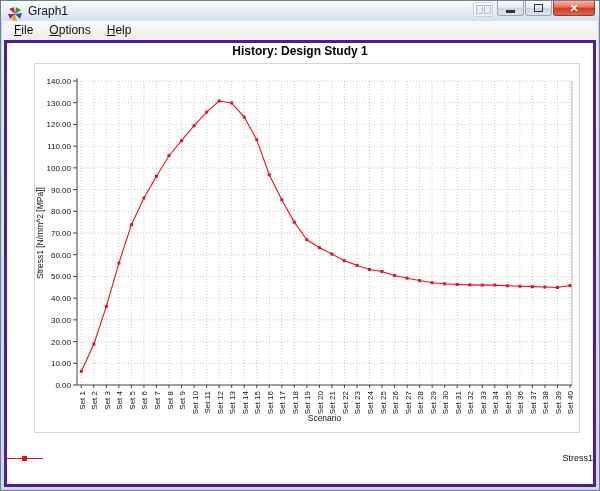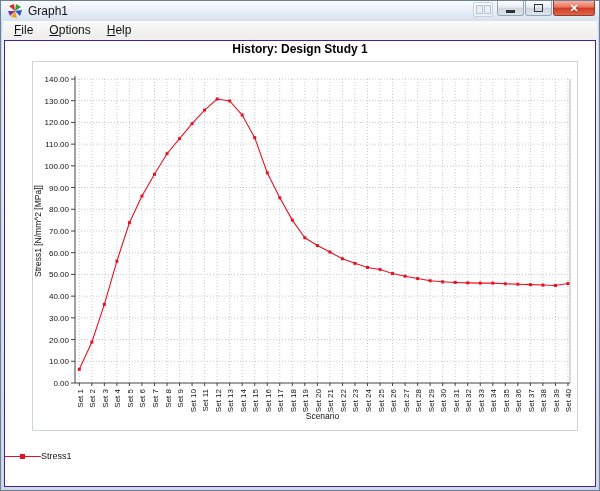--- a/index.html
+++ b/index.html
@@ -4,21 +4,21 @@
 <style>
   html,body{margin:0;padding:0;}
   body{
     width:600px;height:491px;position:relative;overflow:hidden;
     font-family:"Liberation Sans",sans-serif;
     background:linear-gradient(180deg,#eef3f9 0%,#dbe4f0 60%,#cfdae8 100%);
     box-shadow:inset 0 0 0 1px #6e8097, inset 0 0 0 2px #c9d6e6;
   }
   
   .titlebar{position:absolute;top:1px;left:1px;right:1px;height:20px;
-    display:flex;align-items:center;padding-left:7px;
+    display:flex;align-items:flex-end;padding-left:7px;
     background:linear-gradient(180deg,#fbfdfe 0%,#e9f0f8 45%,#d6e1ee 100%);}
   .app-icon{width:14px;height:14px;flex:0 0 auto;}
   .title-text{font-size:12px;color:#151515;margin-left:6px;line-height:20px;}
   .win-buttons{position:absolute;top:1px;right:5px;display:flex;align-items:flex-start;}
   .winbtn{height:15px;box-sizing:border-box;border:1px solid #98a5b5;border-top:none;
     border-radius:0 0 3px 3px;display:flex;align-items:center;justify-content:center;
     margin-left:1px;padding:0;cursor:default;}
   .btn-ghost{width:18px;height:13px;border:1px solid #c7d2e0;background:rgba(255,255,255,.35);
     display:flex;align-items:center;justify-content:center;gap:1px;border-radius:2px;margin-right:3px;margin-top:1px;}
   .btn-ghost i{display:block;width:5px;height:7px;border:1px solid #b7c3d2;background:#e9eef5;}
@@ -28,29 +28,29 @@
   .glyph-max{width:9px;height:8px;border:1px solid #333;box-sizing:border-box;background:transparent;}
   .glyph-close{color:#fff;font-size:11px;font-weight:bold;line-height:13px;text-shadow:0 1px 1px rgba(0,0,0,.35);}
   
   .menubar{position:absolute;top:21px;left:4px;right:4px;height:17px;
     background:linear-gradient(180deg,#fafafa,#efeeec);
     display:flex;align-items:center;font-size:12px;color:#111;padding-left:2px;}
   .menu-item{padding:2px 8px;}
   .menu-item u{text-decoration:underline;}
   
   .client{position:absolute;left:4px;top:40px;width:592px;height:447px;box-sizing:border-box;
-    background:#ffffff;border:1px solid #4c1d95;}
+    background:#ffffff;border:3px solid #4c1d95;}
   .chart-title{position:absolute;top:1px;left:0;right:0;text-align:center;
     font-size:12px;font-weight:bold;color:#000;}
   .chart-panel{position:absolute;left:27px;top:20px;width:546px;height:370px;box-sizing:border-box;
     background:#fff;border:1px solid #cfd4da;}
   svg{display:block;}
   svg text{font-family:"Liberation Sans",sans-serif;fill:#111;}
   .legend-row{position:absolute;top:408px;left:0;right:0;height:14px;
-    display:flex;align-items:center;justify-content:flex-start;}
+    display:flex;align-items:center;justify-content:space-between;}
   .legend-swatch{position:relative;width:36px;height:1px;background:#e81123;}
   .legend-marker{position:absolute;left:50%;top:-2px;width:5px;height:5px;margin-left:-3px;background:#e81123;}
   .legend-label{font-size:9px;color:#111;}
   .coords{position:absolute;top:428px;left:0;right:0;text-align:center;font-size:10px;color:#111;}
 </style>
 </head>
 <body>
 
 <div class="titlebar">
   <svg class="app-icon" viewBox="0 0 14 14">

